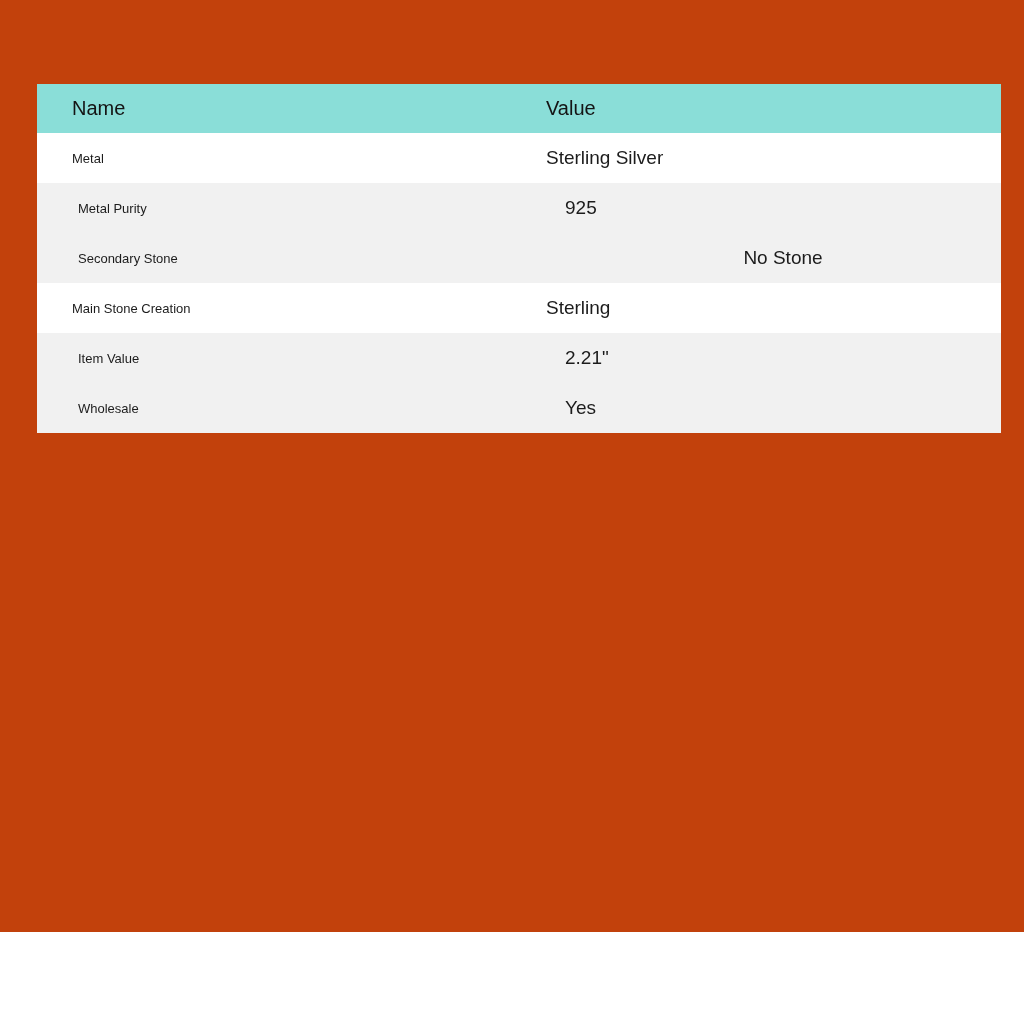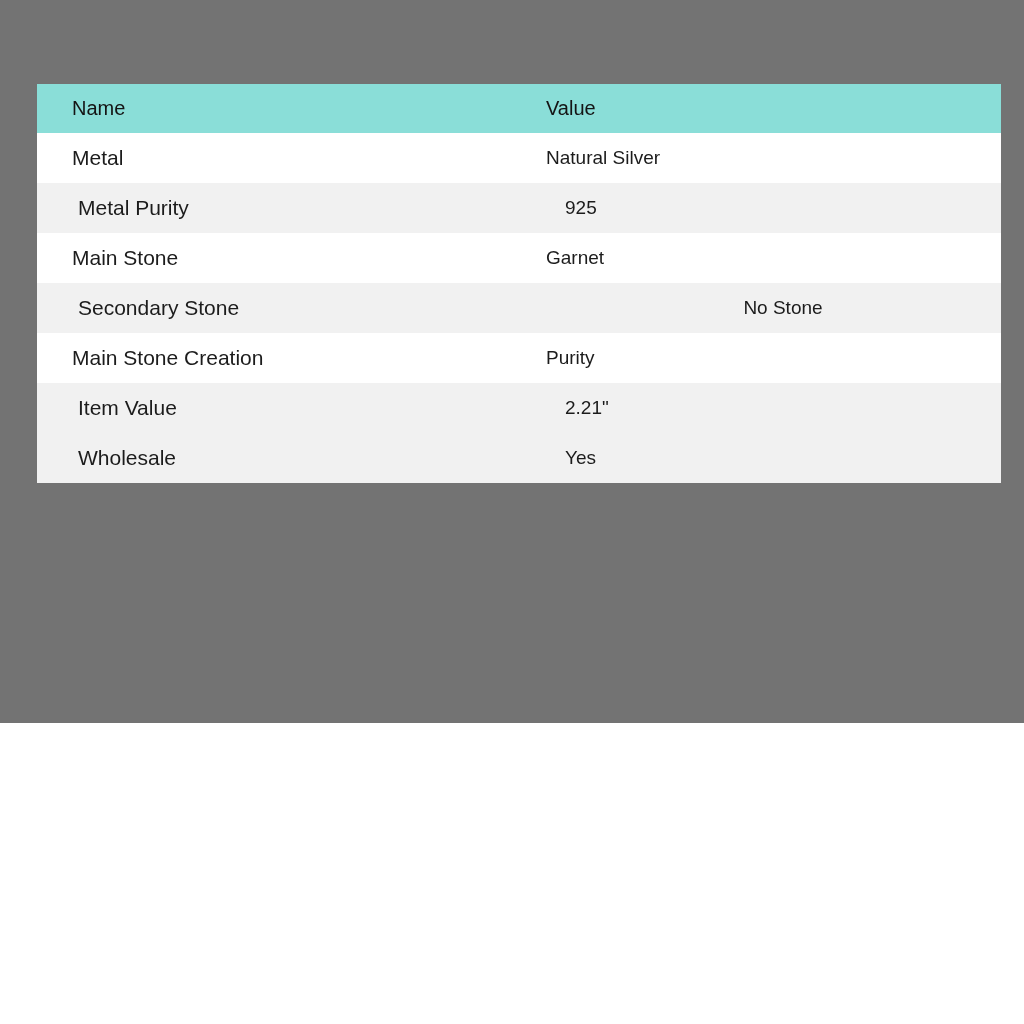--- a/index.html
+++ b/index.html
@@ -7,22 +7,22 @@
     padding: 0;
     width: 1024px;
     height: 1024px;
     background: #ffffff;
     font-family: "Liberation Sans", sans-serif;
   }
 
   .page {
     position: relative;
     width: 1024px;
-    height: 723px;
-    background: #737373;
+    height: 932px;
+    background: #c2410c;
   }
 
   .spec-table {
     position: absolute;
     left: 37px;
     top: 84px;
     width: 964px;
     border-collapse: collapse;
     table-layout: fixed;
   }
@@ -59,58 +59,54 @@
     background: #f1f1f1;
     padding-left: 41px;
   }
 
   .spec-table td.value-cell,
   .spec-table th.value-cell {
     padding-left: 22px;
   }
 
   .spec-table tbody td.name-cell {
-    font-size: 21px;
+    font-size: 13px;
   }
 </style>
 </head>
 <body>
 
 <div class="page">
   <table class="spec-table">
     <colgroup>
       <col class="col-name">
       <col class="col-value">
     </colgroup>
     <thead>
       <tr>
         <th class="name-cell" style="background: rgb(138, 222, 216);">Name</th>
         <th class="value-cell" style="background: rgb(138, 222, 216);">Value</th>
       </tr>
     </thead>
     <tbody>
       <tr class="odd">
         <td class="name-cell">Metal</td>
-        <td class="value-cell">Natural Silver</td>
+        <td class="value-cell">Sterling Silver</td>
       </tr>
       <tr class="even">
         <td class="name-cell" style="background: rgb(241, 241, 241);">Metal Purity</td>
         <td class="value-cell" style="background: rgb(241, 241, 241); margin-top: 48px;">925</td>
-      </tr>
-      <tr class="odd">
-        <td class="name-cell">Main Stone</td>
-        <td class="value-cell">Garnet</td>
       </tr>
       <tr class="even">
         <td class="name-cell" style="background: rgb(241, 241, 241);">Secondary Stone</td>
         <td class="value-cell" style="background: rgb(241, 241, 241); text-align: center;">No Stone</td>
       </tr>
       <tr class="odd">
         <td class="name-cell">Main Stone Creation</td>
-        <td class="value-cell">Purity</td>
+        <td class="value-cell">Sterling</td>
       </tr>
       <tr class="even">
         <td class="name-cell" style="background: rgb(241, 241, 241);">Item Value</td>
         <td class="value-cell" style="background: rgb(241, 241, 241);">2.21"</td>
       </tr>
       <tr class="even">
         <td class="name-cell" style="background: rgb(241, 241, 241);">Wholesale</td>
         <td class="value-cell" style="background: rgb(241, 241, 241);">Yes</td>
       </tr>
     </tbody>

